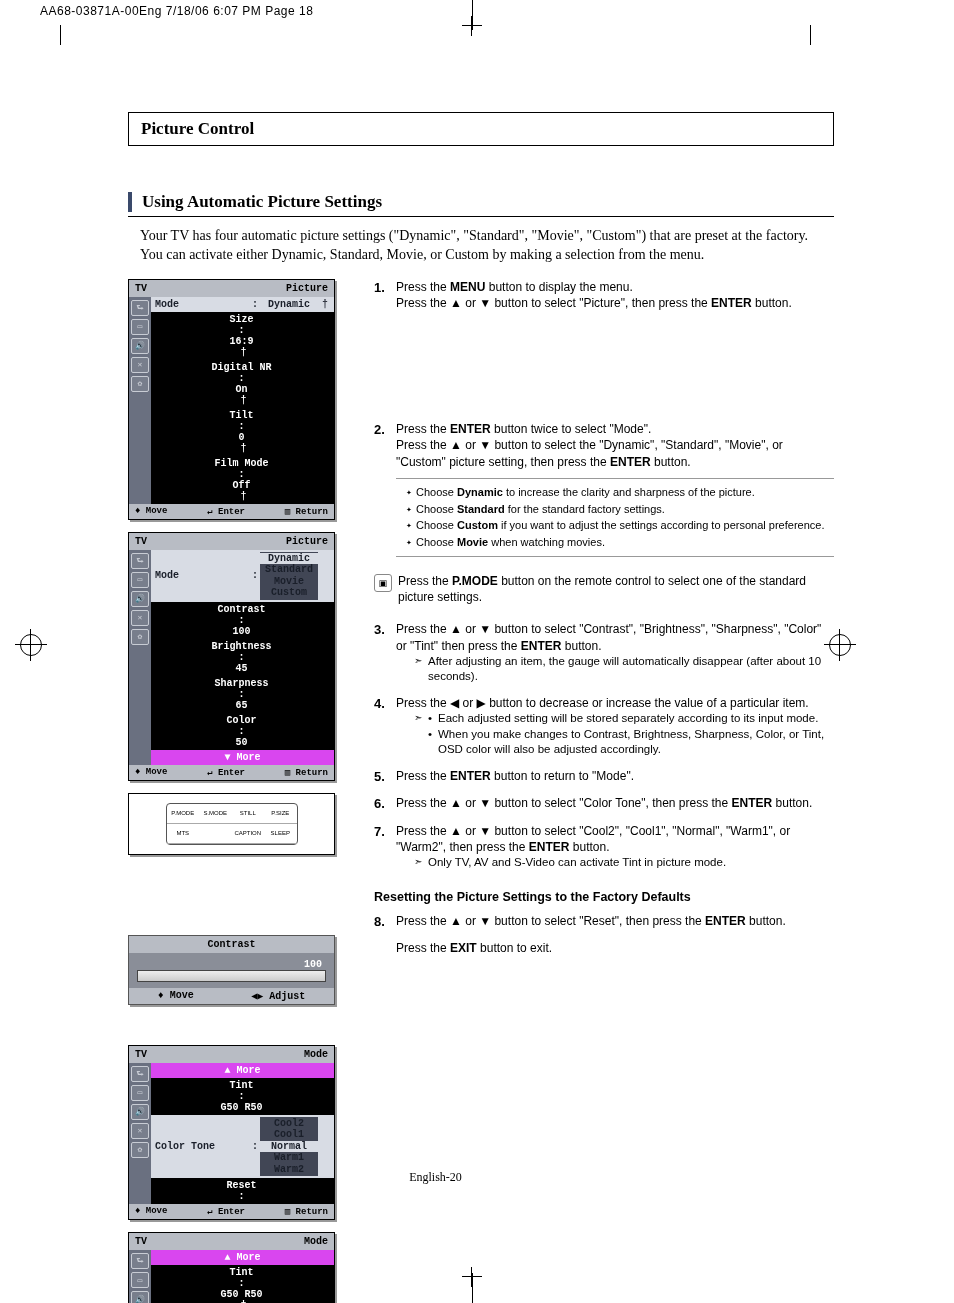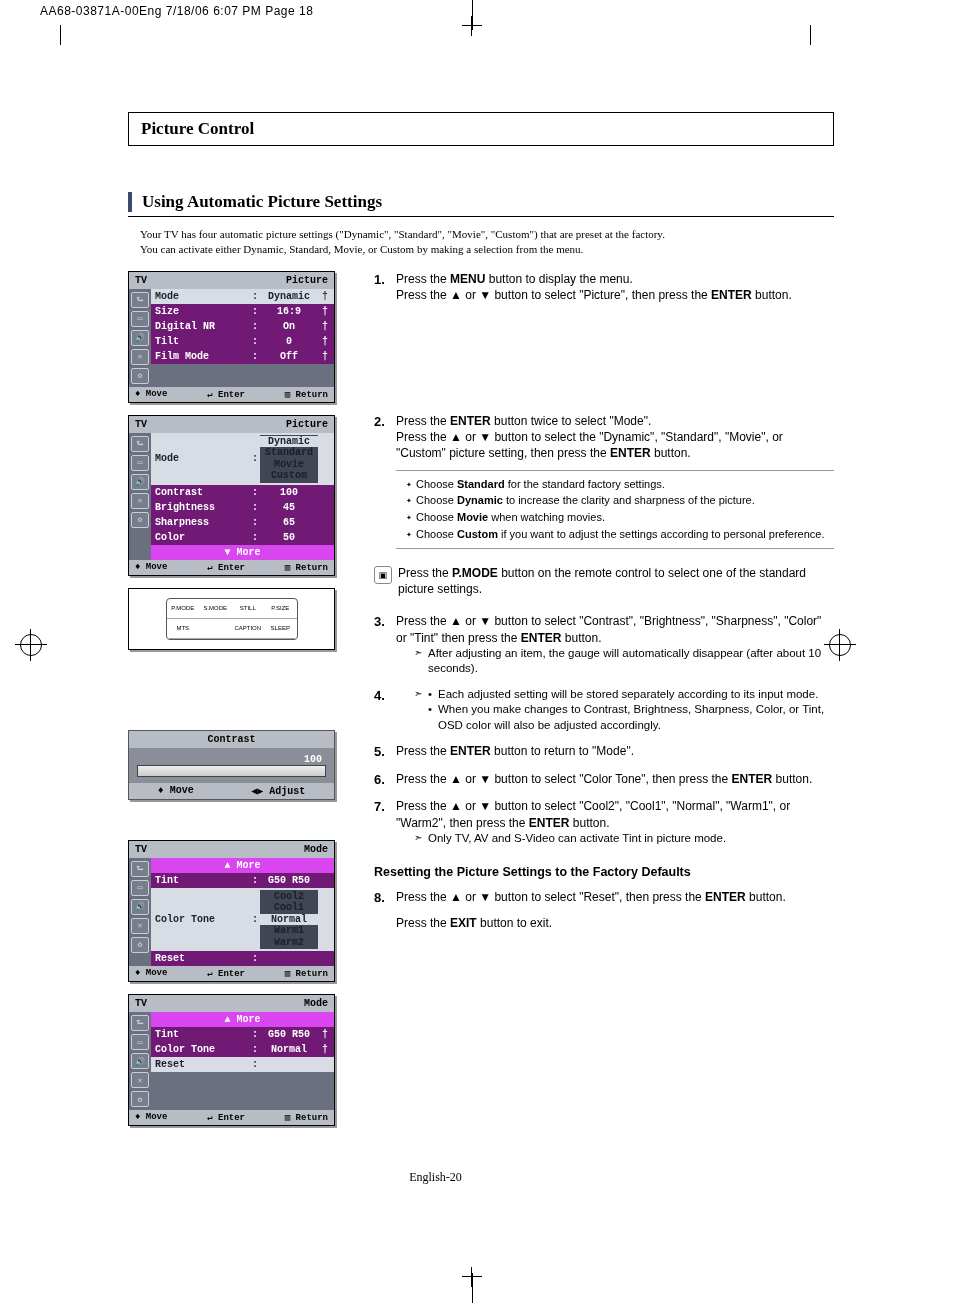--- a/index.html
+++ b/index.html
@@ -52,21 +52,21 @@
   }
   .subheading-wrap { margin-top: 46px; }
   .subheading {
     border-left: 4px solid #3a4a6b;
     padding-left: 10px;
     font-size: 17px;
     font-weight: bold;
     margin-bottom: 4px;
   }
   .rule { border:0; border-top:1px solid #000; margin:0 0 10px 0;}
-  .intro { font-size:11px; margin:8px 0 14px 12px; line-height:1.35;}
+  .intro { font-size:14px; margin:8px 0 14px 12px; line-height:1.35;}
 
   .two-col { display:flex; gap:36px; }
   .left-col { width:210px; flex-shrink:0; }
   .right-col { flex:1; font-family: Arial, sans-serif; font-size:12px; line-height:1.35;}
 
   
   .osd {
     width: 205px;
     border: 1px solid #000;
     font-family: "Courier New", monospace;
@@ -104,21 +104,21 @@
     display:flex;align-items:center;justify-content:center;
   }
   .osd-rows { flex:1; }
   .osd-row {
     display:flex;
     padding:2px 6px 2px 4px;
     justify-content:space-between;
     align-items:center;
   }
   .osd-row.hl { background:#d8dce4; color:#1a1f2a;}
-  .osd-row.sub { background:#701a75; }
+  .osd-row.sub { background:#000000;flex-direction:column; }
   .osd-label { flex:1; }
   .osd-colon { width:10px; text-align:center;}
   .osd-val { width:58px; text-align:center;}
   .osd-arrow { width:10px; text-align:right;}
   .osd-opt-list { background:#414655; text-align:center; padding:1px 0; line-height:1.15;}
   .osd-opt-list .opt-hl { background:#d8dce4; color:#1a1f2a;}
   .osd-footer {
     background:#b8bcc4; color:#000;
     display:flex; justify-content:space-between;
     padding:2px 6px; font-size:9px;
@@ -445,24 +445,24 @@
 
         <div style="height:100px;"></div>
 
         <div class="step">
           <div class="step-num">2.</div>
           <div class="step-body">
             <span>Press the </span><b>ENTER</b><span> button twice to select "Mode".</span><br>
             <span>Press the ▲ or ▼ button to select the "Dynamic", "Standard", "Movie", or "Custom" picture setting, then press the </span><b>ENTER</b><span> button.</span>
             <hr style="margin:8px 0 4px 0; border:0; border-top:1px solid #999;">
             <ul class="sub-bullets" id="s2-bullets">
+                <li>Choose <b>Dynamic</b> to increase the clarity and sharpness of the picture.</li>
                 <li>Choose <b>Standard</b> for the standard factory settings.</li>
-                <li>Choose <b>Dynamic</b> to increase the clarity and sharpness of the picture.</li>
+                <li>Choose <b>Custom</b> if you want to adjust the settings according to personal preference.</li>
                 <li>Choose <b>Movie</b> when watching movies.</li>
-                <li>Choose <b>Custom</b> if you want to adjust the settings according to personal preference.</li>
               </ul>
             <hr style="margin:4px 0 0 0; border:0; border-top:1px solid #999;">
           </div>
         </div>
 
         <div class="pmode-row">
           <div class="pmode-icon">▣</div>
           <div><span>Press the </span><b>P.MODE</b><span> button on the remote control to select one of the standard picture settings.</span></div>
         </div>
 
@@ -470,20 +470,21 @@
           <div class="step-num">3.</div>
           <div class="step-body">
             <span>Press the ▲ or ▼ button to select "Contrast", "Brightness", "Sharpness", "Color" or "Tint" then press the </span><b>ENTER</b><span> button.</span>
             <div class="arrow-note">After adjusting an item, the gauge will automatically disappear (after about 10 seconds).</div>
           </div>
         </div>
 
         <div class="step" style="margin-top:6px;">
           <div class="step-num">4.</div>
           <div class="step-body">
+            <span>Press the ◀ or ▶ button to decrease or increase the value of a particular item.</span>
             <div class="arrow-note">
               <div style="position:relative;padding-left:10px;"><span style="position:absolute;left:0;">•</span><span>Each adjusted setting will be stored separately according to its input mode.</span></div>
               <div style="position:relative;padding-left:10px;"><span style="position:absolute;left:0;">•</span><span>When you make changes to Contrast, Brightness, Sharpness, Color, or Tint, OSD color will also be adjusted accordingly.</span></div>
             </div>
           </div>
         </div>
 
         <div class="step">
           <div class="step-num">5.</div>
           <div class="step-body"><span>Press the </span><b>ENTER</b><span> button to return to "Mode".</span></div>

